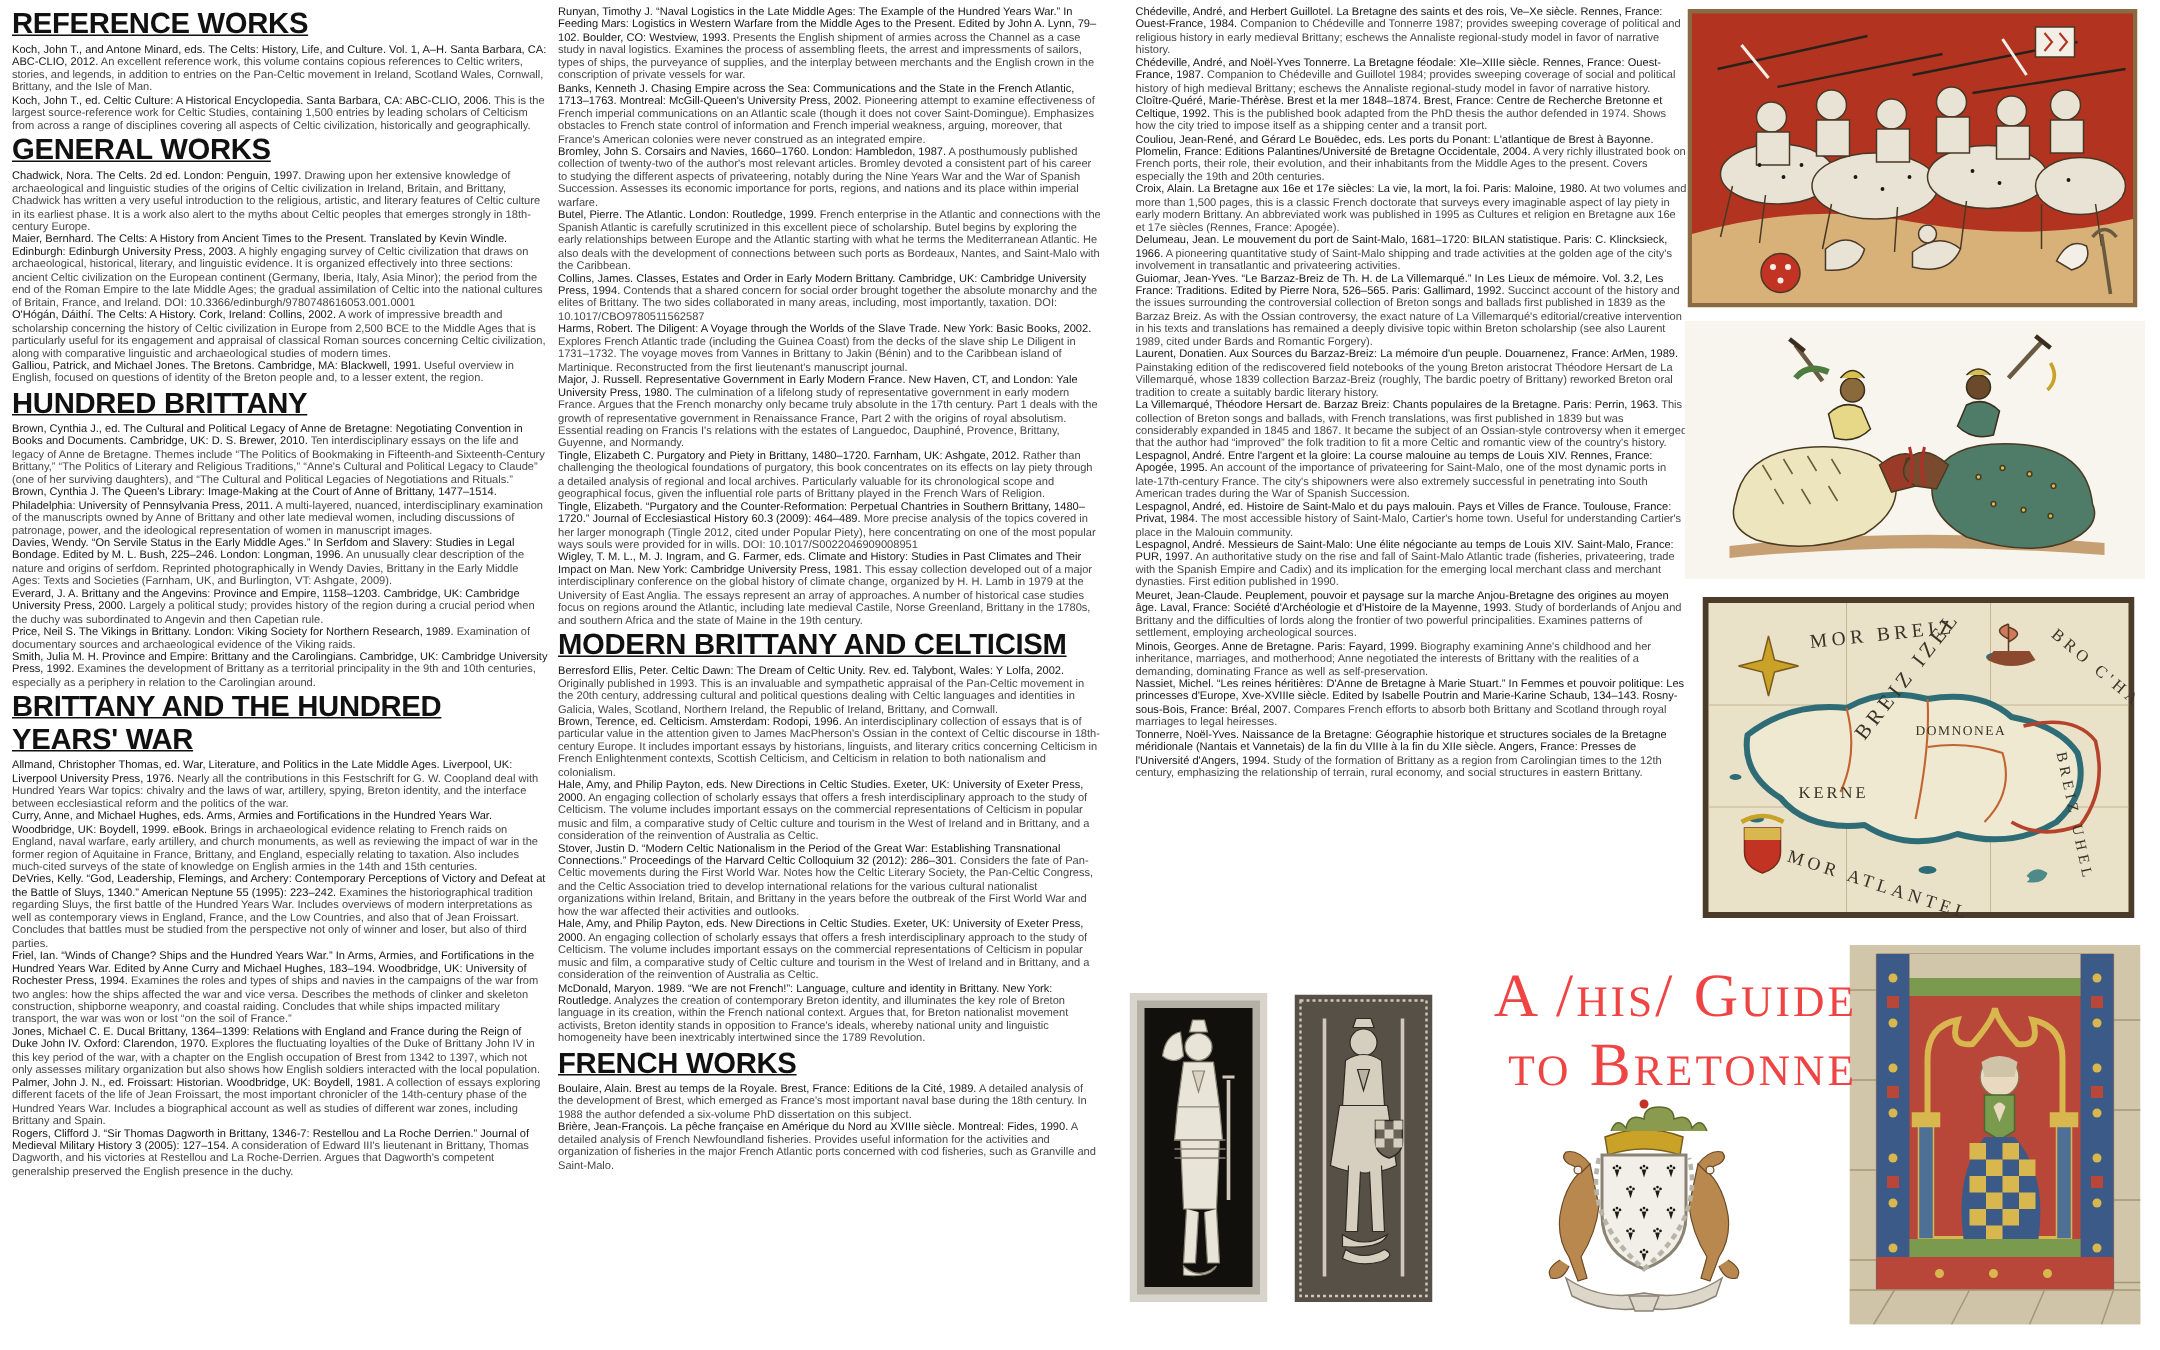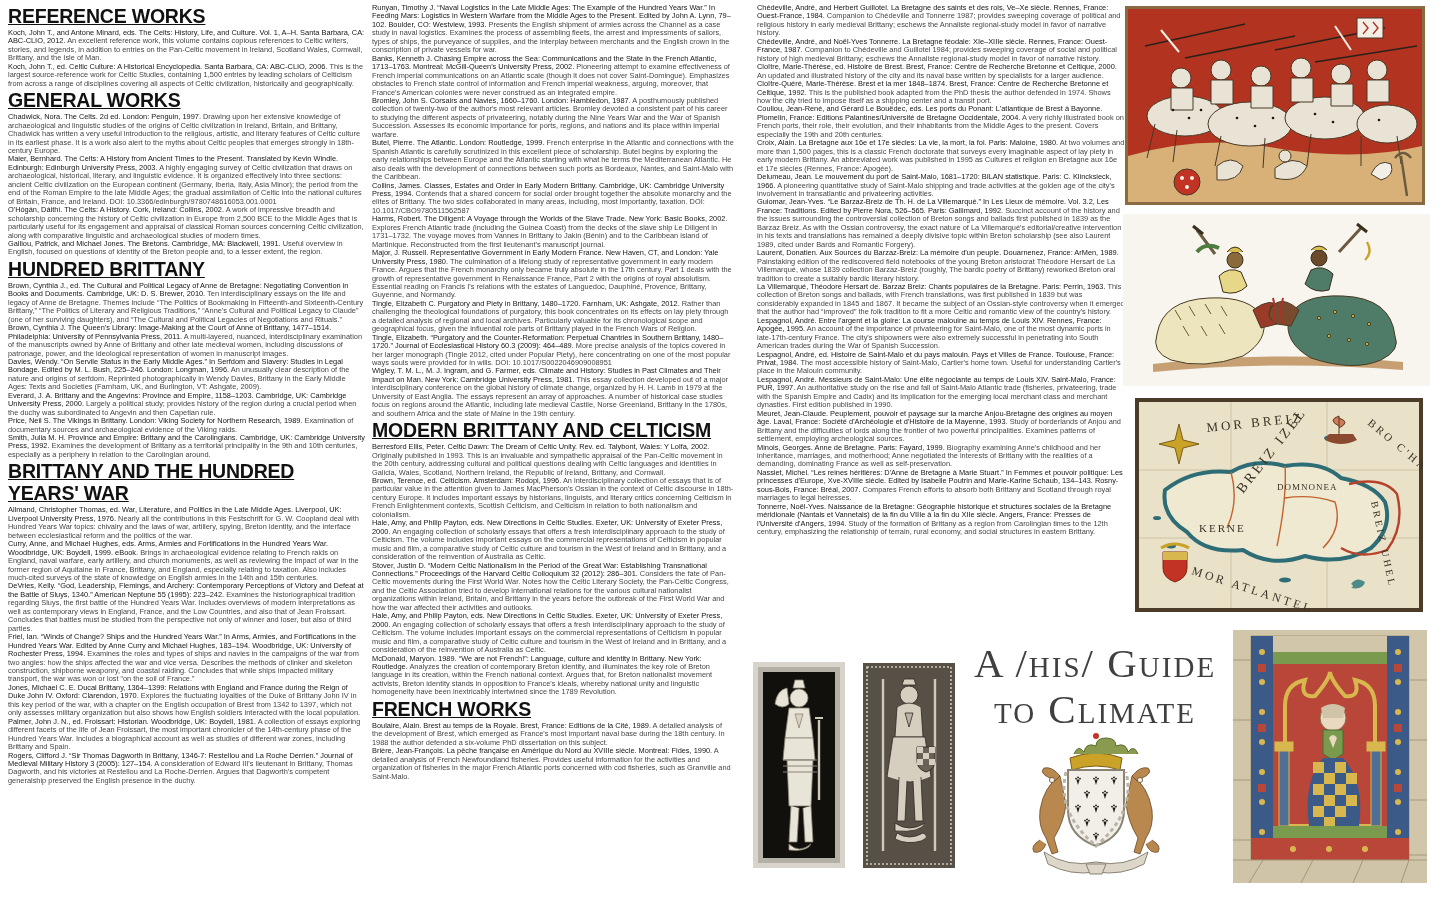--- a/index.html
+++ b/index.html
@@ -8,23 +8,23 @@
   .col{position:absolute;top:4px;overflow:hidden;}
   #col1{left:8px;width:358px;height:896px;}
   #col2{left:372px;width:362px;height:896px;}
   #col3{left:740px;width:368px;height:612px;margin-left:17px;}
   .sec-heading{font-size:19.5px;font-weight:700;line-height:22px;margin:1px 0 2px 0;
        color:#111;text-decoration:underline;letter-spacing:-0.2px;font-family:"Liberation Sans",sans-serif;}
   .entry{margin:0;font-size:7.4px;line-height:8.45px;text-align:left;}
   .cite{font-weight:normal;color:#151515;}
   .note{color:#454545;}
   .art{position:absolute;}
-  .guide-title{position:absolute;left:952px;top:640px;width:286px;text-align:center;
+  .guide-title{position:absolute;left:952px;top:640px;width:286px;text-align:right;
        font-family:"Liberation Serif",serif;font-variant:small-caps;font-size:41px;
-       line-height:46px;color:#404040;letter-spacing:2px;}
+       line-height:46px;color:#ef4444;letter-spacing:2px;}
   svg text{font-family:"Liberation Serif",serif;}
 </style>
 </head>
 <body>
 
 <div class="col" id="col1">
     <h2 class="sec-heading">REFERENCE WORKS</h2>
     <p class="entry"><span class="cite">Koch, John T., and Antone Minard, eds. The Celts: History, Life, and Culture. Vol. 1, A–H. Santa Barbara, CA: ABC-CLIO, 2012. </span><span class="note">An excellent reference work, this volume contains copious references to Celtic writers, stories, and legends, in addition to entries on the Pan-Celtic movement in Ireland, Scotland Wales, Cornwall, Brittany, and the Isle of Man.</span></p>
     <p class="entry"><span class="cite">Koch, John T., ed. Celtic Culture: A Historical Encyclopedia. Santa Barbara, CA: ABC-CLIO, 2006. </span><span class="note">This is the largest source-reference work for Celtic Studies, containing 1,500 entries by leading scholars of Celticism from across a range of disciplines covering all aspects of Celtic civilization, historically and geographically.</span></p>
     <h2 class="sec-heading">GENERAL WORKS</h2>
@@ -66,21 +66,20 @@
     <p class="entry"><span class="cite">Stover, Justin D. “Modern Celtic Nationalism in the Period of the Great War: Establishing Transnational Connections.” Proceedings of the Harvard Celtic Colloquium 32 (2012): 286–301. </span><span class="note">Considers the fate of Pan-Celtic movements during the First World War. Notes how the Celtic Literary Society, the Pan-Celtic Congress, and the Celtic Association tried to develop international relations for the various cultural nationalist organizations within Ireland, Britain, and Brittany in the years before the outbreak of the First World War and how the war affected their activities and outlooks.</span></p>
     <p class="entry"><span class="cite">Hale, Amy, and Philip Payton, eds. New Directions in Celtic Studies. Exeter, UK: University of Exeter Press, 2000. </span><span class="note">An engaging collection of scholarly essays that offers a fresh interdisciplinary approach to the study of Celticism. The volume includes important essays on the commercial representations of Celticism in popular music and film, a comparative study of Celtic culture and tourism in the West of Ireland and in Brittany, and a consideration of the reinvention of Australia as Celtic.</span></p>
     <p class="entry"><span class="cite">McDonald, Maryon. 1989. “We are not French!”: Language, culture and identity in Brittany. New York: Routledge. </span><span class="note">Analyzes the creation of contemporary Breton identity, and illuminates the key role of Breton language in its creation, within the French national context. Argues that, for Breton nationalist movement activists, Breton identity stands in opposition to France's ideals, whereby national unity and linguistic homogeneity have been inextricably intertwined since the 1789 Revolution.</span></p>
     <h2 class="sec-heading">FRENCH WORKS</h2>
     <p class="entry"><span class="cite">Boulaire, Alain. Brest au temps de la Royale. Brest, France: Editions de la Cité, 1989. </span><span class="note">A detailed analysis of the development of Brest, which emerged as France's most important naval base during the 18th century. In 1988 the author defended a six-volume PhD dissertation on this subject.</span></p>
     <p class="entry"><span class="cite">Brière, Jean-François. La pêche française en Amérique du Nord au XVIIIe siècle. Montreal: Fides, 1990. </span><span class="note">A detailed analysis of French Newfoundland fisheries. Provides useful information for the activities and organization of fisheries in the major French Atlantic ports concerned with cod fisheries, such as Granville and Saint-Malo.</span></p>
   </div>
 <div class="col" id="col3">
     <p class="entry"><span class="cite">Chédeville, André, and Herbert Guillotel. La Bretagne des saints et des rois, Ve–Xe siècle. Rennes, France: Ouest-France, 1984. </span><span class="note">Companion to Chédeville and Tonnerre 1987; provides sweeping coverage of political and religious history in early medieval Brittany; eschews the Annaliste regional-study model in favor of narrative history.</span></p>
     <p class="entry"><span class="cite">Chédeville, André, and Noël-Yves Tonnerre. La Bretagne féodale: XIe–XIIIe siècle. Rennes, France: Ouest-France, 1987. </span><span class="note">Companion to Chédeville and Guillotel 1984; provides sweeping coverage of social and political history of high medieval Brittany; eschews the Annaliste regional-study model in favor of narrative history.</span></p>
-    <p class="entry"><span class="cite">Cloître, Marie-Thérèse, ed. Histoire de Brest. Brest, France: Centre de Recherche Bretonne et Celtique, 2000. </span><span class="note">An updated and illustrated history of the city and its naval base written by specialists for a larger audience.</span></p>
     <p class="entry"><span class="cite">Cloître-Quéré, Marie-Thérèse. Brest et la mer 1848–1874. Brest, France: Centre de Recherche Bretonne et Celtique, 1992. </span><span class="note">This is the published book adapted from the PhD thesis the author defended in 1974. Shows how the city tried to impose itself as a shipping center and a transit port.</span></p>
     <p class="entry"><span class="cite">Couliou, Jean-René, and Gérard Le Bouëdec, eds. Les ports du Ponant: L'atlantique de Brest à Bayonne. Plomelin, France: Editions Palantines/Université de Bretagne Occidentale, 2004. </span><span class="note">A very richly illustrated book on French ports, their role, their evolution, and their inhabitants from the Middle Ages to the present. Covers especially the 19th and 20th centuries.</span></p>
     <p class="entry"><span class="cite">Croix, Alain. La Bretagne aux 16e et 17e siècles: La vie, la mort, la foi. Paris: Maloine, 1980. </span><span class="note">At two volumes and more than 1,500 pages, this is a classic French doctorate that surveys every imaginable aspect of lay piety in early modern Brittany. An abbreviated work was published in 1995 as Cultures et religion en Bretagne aux 16e et 17e siècles (Rennes, France: Apogée).</span></p>
     <p class="entry"><span class="cite">Delumeau, Jean. Le mouvement du port de Saint-Malo, 1681–1720: BILAN statistique. Paris: C. Klincksieck, 1966. </span><span class="note">A pioneering quantitative study of Saint-Malo shipping and trade activities at the golden age of the city's involvement in transatlantic and privateering activities.</span></p>
     <p class="entry"><span class="cite">Guiomar, Jean-Yves. “Le Barzaz-Breiz de Th. H. de La Villemarqué.” In Les Lieux de mémoire. Vol. 3.2, Les France: Traditions. Edited by Pierre Nora, 526–565. Paris: Gallimard, 1992. </span><span class="note">Succinct account of the history and the issues surrounding the controversial collection of Breton songs and ballads first published in 1839 as the Barzaz Breiz. As with the Ossian controversy, the exact nature of La Villemarqué's editorial/creative intervention in his texts and translations has remained a deeply divisive topic within Breton scholarship (see also Laurent 1989, cited under Bards and Romantic Forgery).</span></p>
     <p class="entry"><span class="cite">Laurent, Donatien. Aux Sources du Barzaz-Breiz: La mémoire d'un peuple. Douarnenez, France: ArMen, 1989. </span><span class="note">Painstaking edition of the rediscovered field notebooks of the young Breton aristocrat Théodore Hersart de La Villemarqué, whose 1839 collection Barzaz-Breiz (roughly, The bardic poetry of Brittany) reworked Breton oral tradition to create a suitably bardic literary history.</span></p>
     <p class="entry"><span class="cite">La Villemarqué, Théodore Hersart de. Barzaz Breiz: Chants populaires de la Bretagne. Paris: Perrin, 1963. </span><span class="note">This collection of Breton songs and ballads, with French translations, was first published in 1839 but was considerably expanded in 1845 and 1867. It became the subject of an Ossian-style controversy when it emerged that the author had “improved” the folk tradition to fit a more Celtic and romantic view of the country's history.</span></p>
     <p class="entry"><span class="cite">Lespagnol, André. Entre l'argent et la gloire: La course malouine au temps de Louis XIV. Rennes, France: Apogée, 1995. </span><span class="note">An account of the importance of privateering for Saint-Malo, one of the most dynamic ports in late-17th-century France. The city's shipowners were also extremely successful in penetrating into South American trades during the War of Spanish Succession.</span></p>
     <p class="entry"><span class="cite">Lespagnol, André, ed. Histoire de Saint-Malo et du pays malouin. Pays et Villes de France. Toulouse, France: Privat, 1984. </span><span class="note">The most accessible history of Saint-Malo, Cartier's home town. Useful for understanding Cartier's place in the Malouin community.</span></p>
     <p class="entry"><span class="cite">Lespagnol, André. Messieurs de Saint-Malo: Une élite négociante au temps de Louis XIV. Saint-Malo, France: PUR, 1997. </span><span class="note">An authoritative study on the rise and fall of Saint-Malo Atlantic trade (fisheries, privateering, trade with the Spanish Empire and Cadix) and its implication for the emerging local merchant class and merchant dynasties. First edition published in 1990.</span></p>
@@ -345,21 +344,21 @@
         <rect x="66" y="84" width="6" height="6"></rect>
         <rect x="60" y="90" width="6" height="6"></rect>
         <rect x="54" y="96" width="6" height="6"></rect>
         <rect x="66" y="96" width="6" height="6"></rect>
       </g>
   </g>
 </svg>
 
 <div class="guide-title">
   <div>A /his/ Guide</div>
-  <div>to Climate</div>
+  <div>to Bretonne</div>
 </div>
 
 <svg class="art" style="left:1022px;top:724px" width="148" height="155" viewBox="0 0 148 155">
   <defs>
     <g id="erm" fill="#1d1a16">
       <circle cx="-2" cy="-1.4" r="0.9"></circle>
         <circle cx="0" cy="-2.6" r="0.9"></circle>
         <circle cx="2" cy="-1.4" r="0.9"></circle>
       <path d="M-1.6,-0.4 L1.6,-0.4 L0,5 Z"></path>
     </g>

